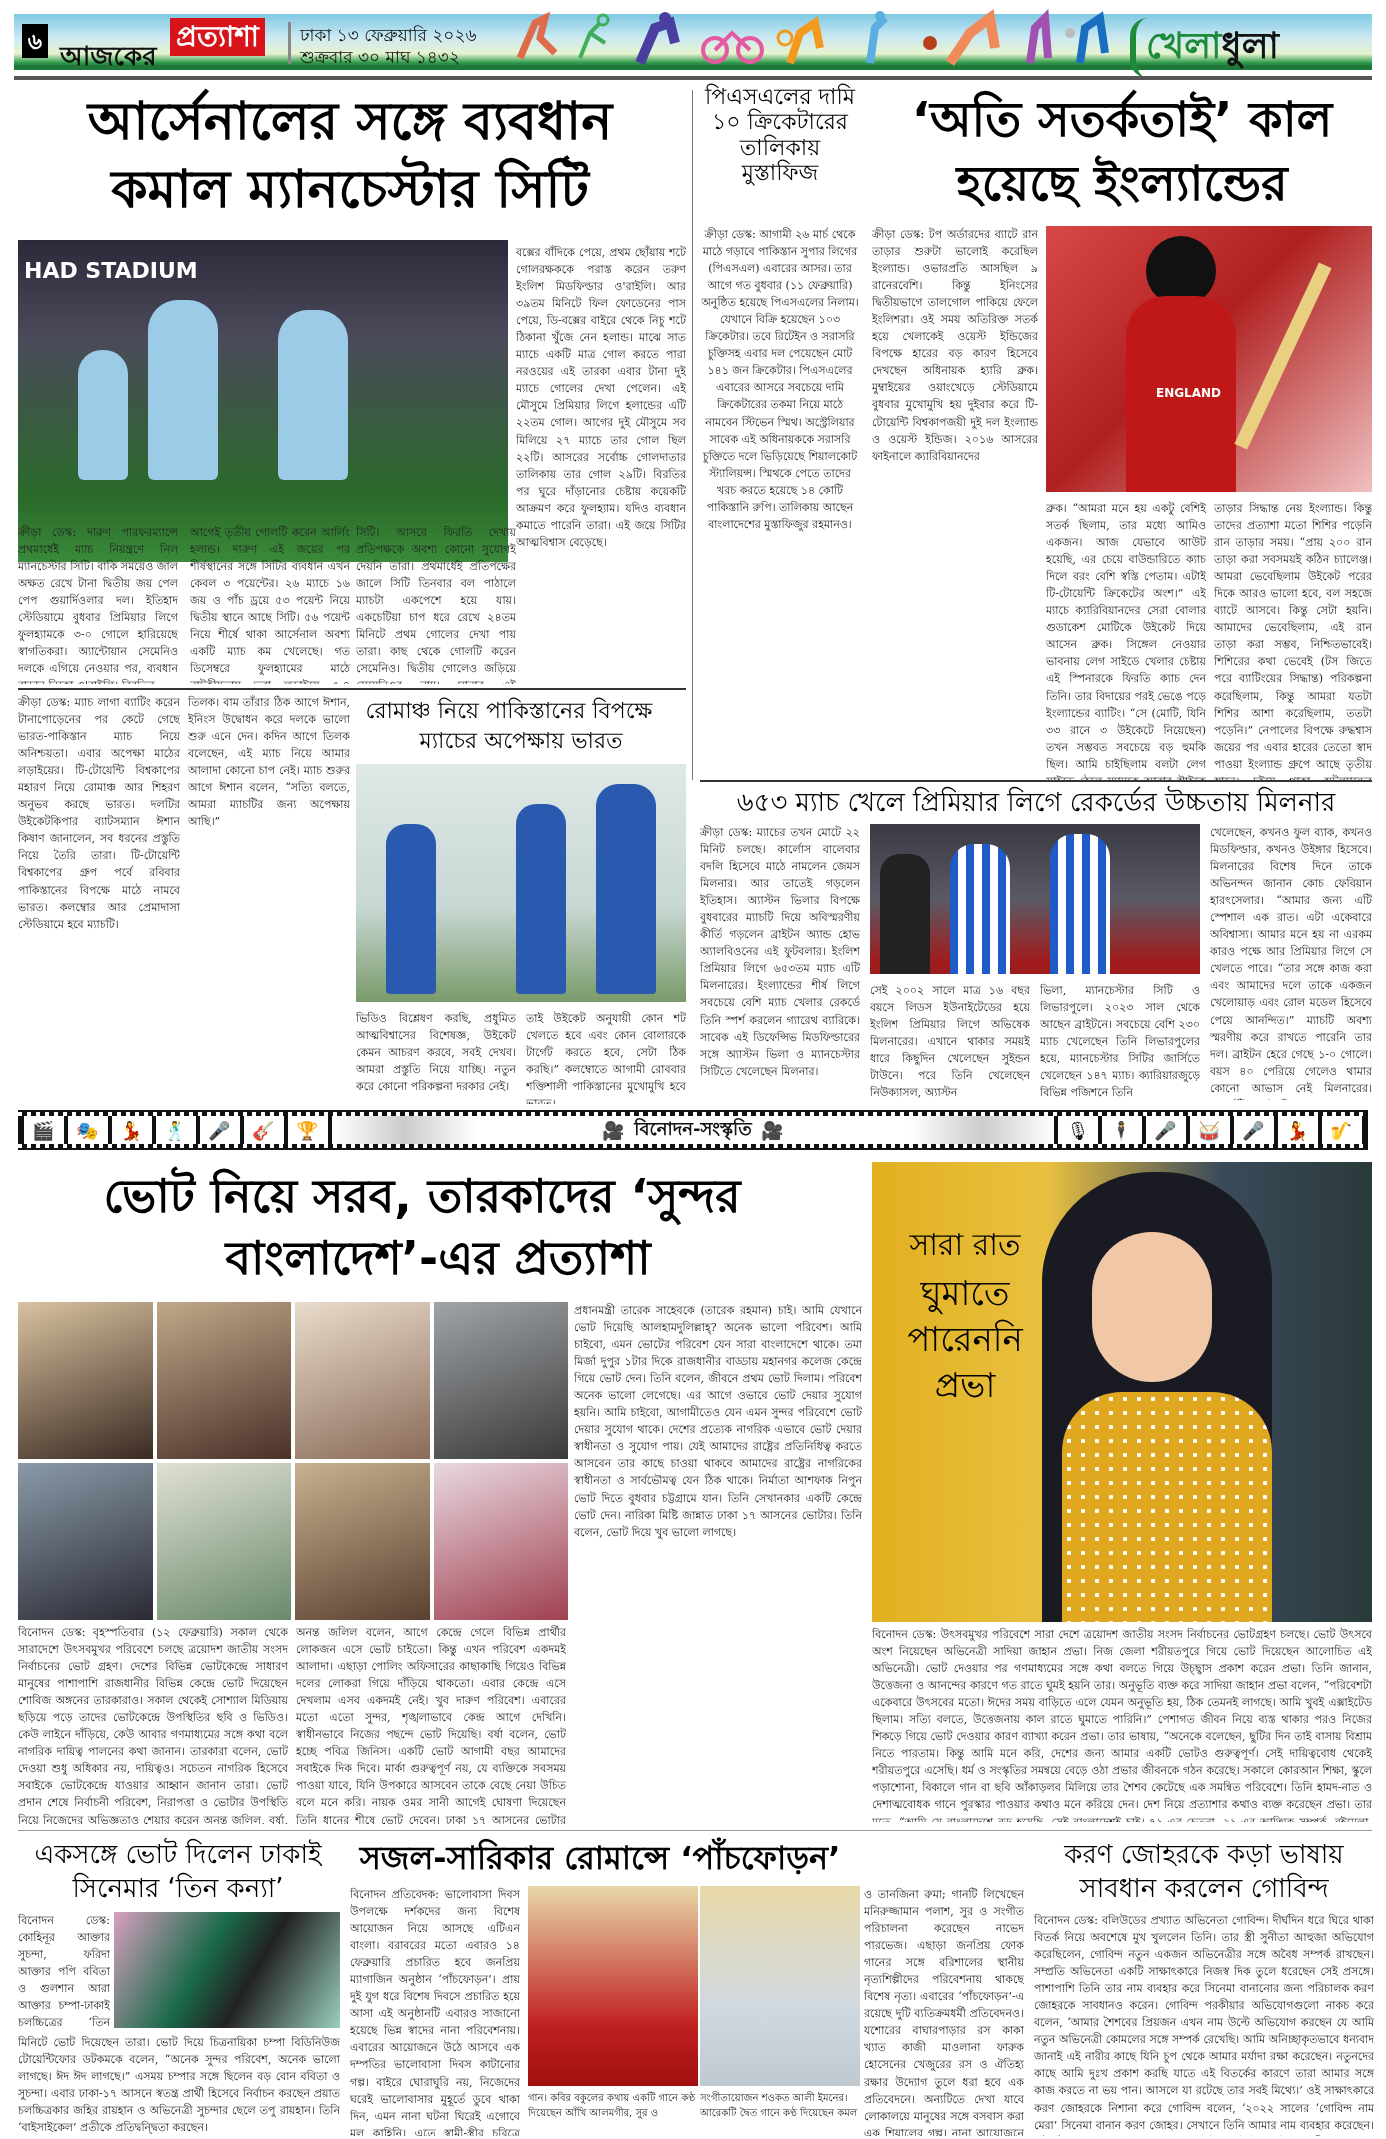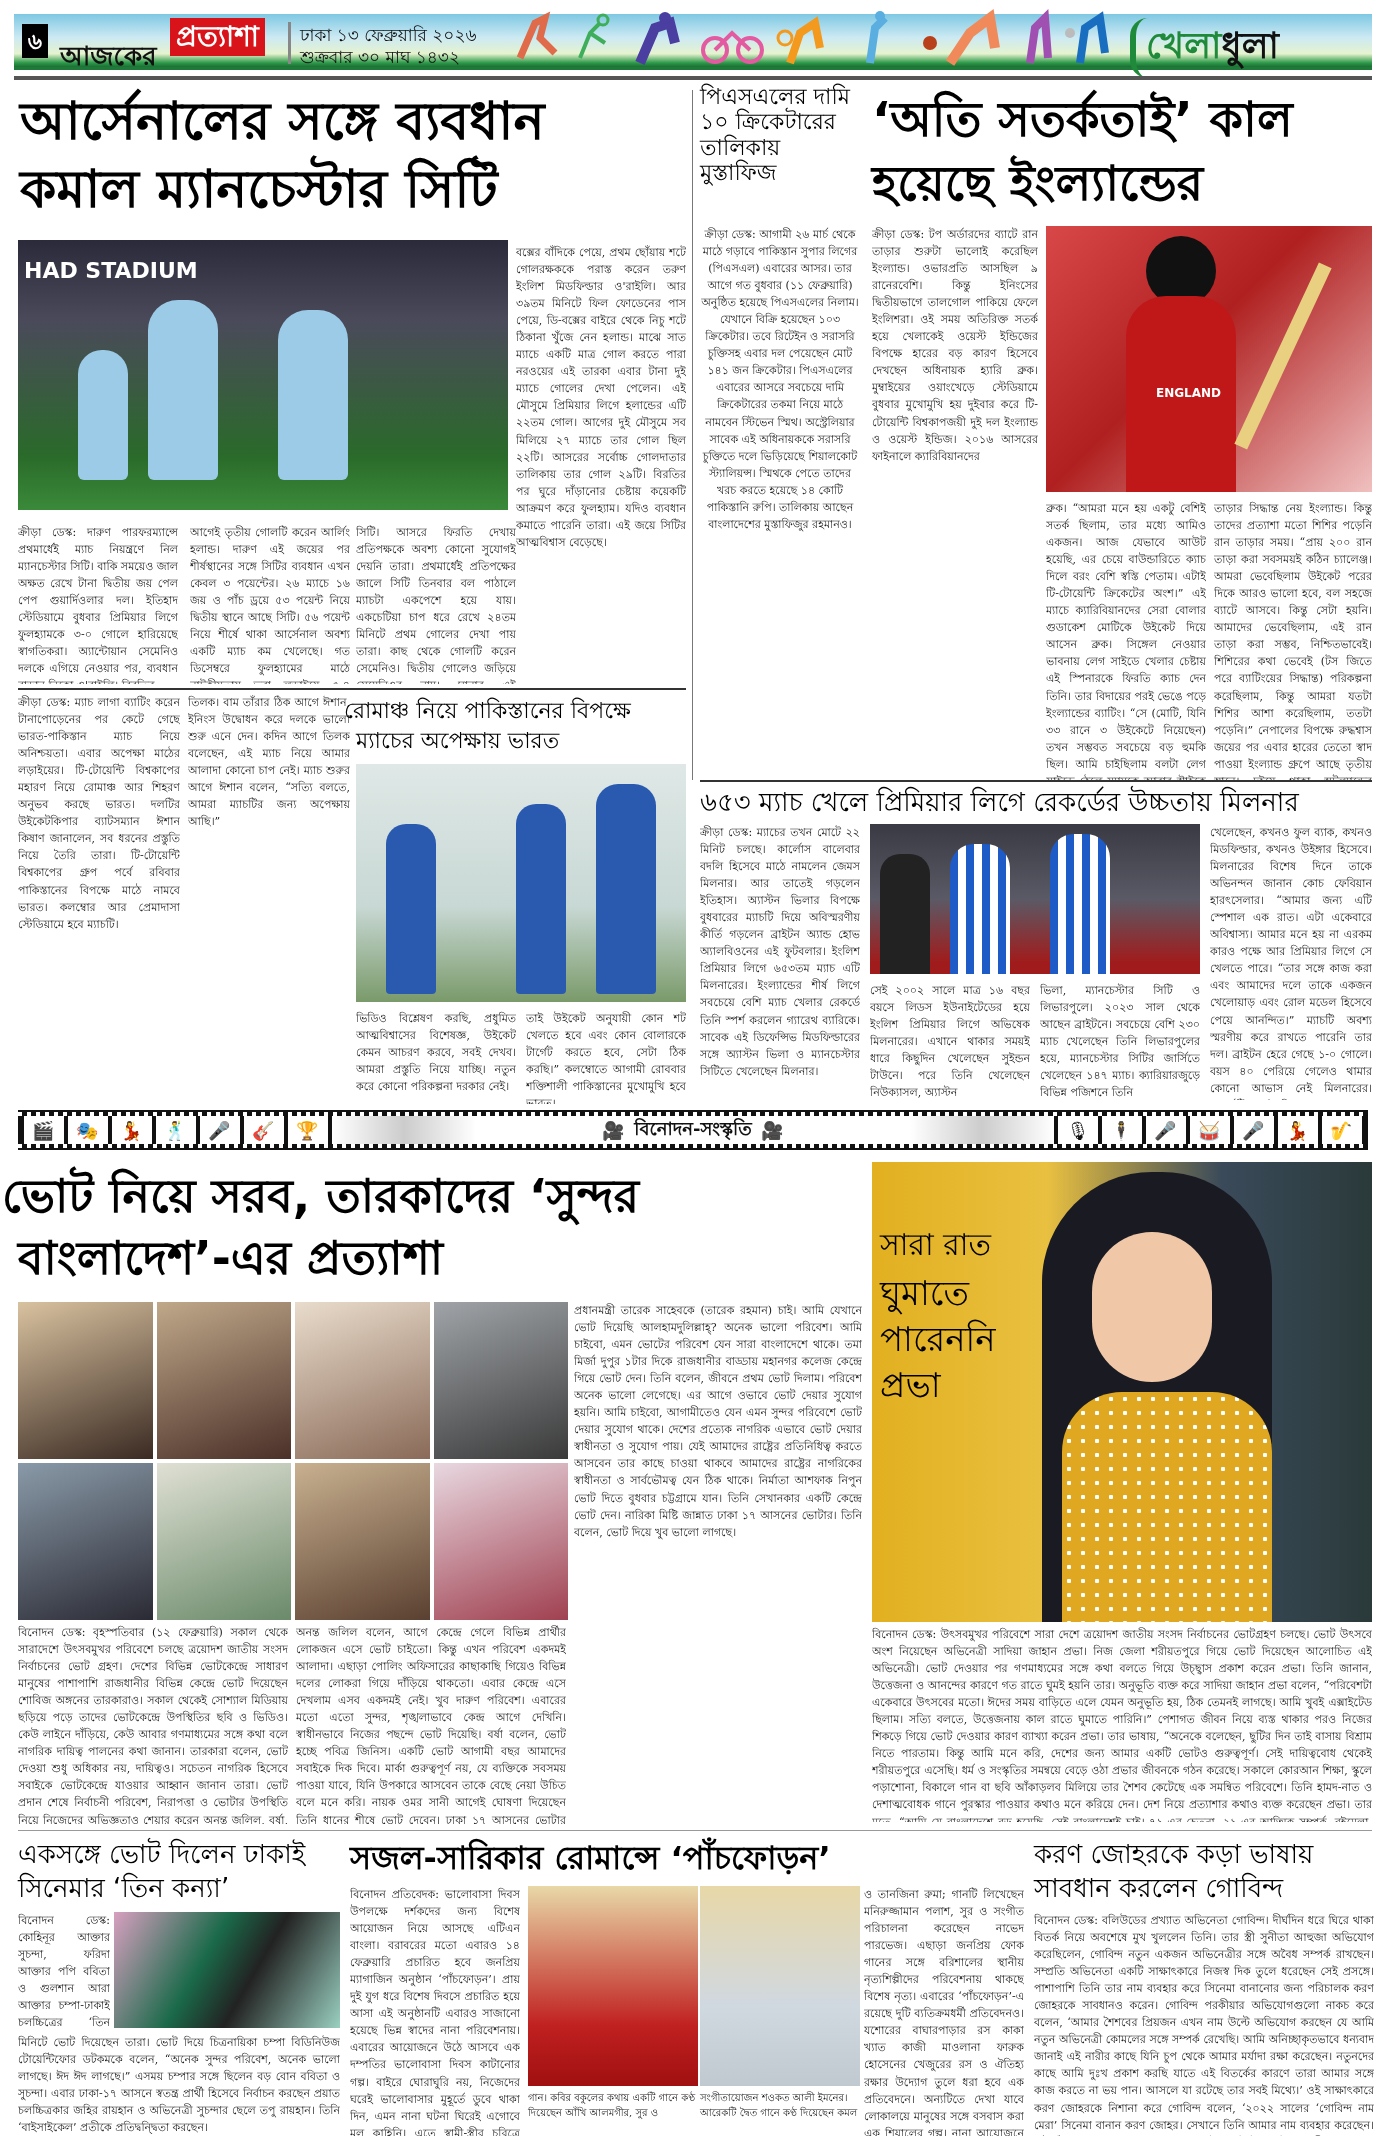--- a/index.html
+++ b/index.html
@@ -9,21 +9,21 @@
 .pageno{left:22px;top:24px;width:26px;height:34px;background:#000;color:#fff;font-size:22px;font-weight:bold;text-align:center;line-height:34px}
 .logo1{left:60px;top:36px;font-size:26px;font-weight:bold;color:#111}
 .logo2{left:170px;top:18px;font-size:28px;font-weight:bold;color:#fff;background:#d8141a;padding:0 6px;line-height:38px}
 .divline{left:288px;top:22px;width:3px;height:42px;background:#888}
 .date1{left:300px;top:22px;font-size:17px;color:#111}
 .date2{left:300px;top:44px;font-size:17px;color:#111}
 .sports{left:500px;top:8px;width:620px;height:60px}
 .section{left:1130px;top:18px;font-size:36px;font-weight:bold;color:#111;padding:0 10px;border-left:6px solid #1f8a3a;border-radius:18px 0 0 18px}
 .section span{color:#1f8a3a}
 .rulebar{left:14px;top:76px;width:1358px;height:4px;background:#555}
-.h1{font-family:"DejaVu Sans",sans-serif;font-weight:bold;color:#000;text-align:left;line-height:1.15}
+.h1{font-family:"DejaVu Sans",sans-serif;font-weight:bold;color:#000;text-align:center;line-height:1.15}
 .body{font-size:11px;line-height:1.55;text-align:justify;color:#222;column-gap:12px}
 .photo{background:#888;overflow:hidden}
 .cap{font-size:11px;line-height:1.5;color:#222}
 .hr{height:2px;background:#333}
 .vr{width:1px;background:#777}
 .film{left:18px;top:1110px;width:1350px;height:40px;background:#111;display:flex;align-items:center;padding:0 6px;gap:4px}
 .film .cell{height:28px;width:40px;background:#fff;display:flex;align-items:center;justify-content:center;font-size:18px;color:#111}
 .film .label{flex:1;height:28px;background:linear-gradient(90deg,#fff,#ccc 10%,#fff 20%,#fff 80%,#ccc 90%,#fff);display:flex;align-items:center;justify-content:center;font-size:18px;font-weight:bold;color:#111}
 .film::before,.film::after{content:"";position:absolute;left:0;right:0;height:4px;background:repeating-linear-gradient(90deg,#fff 0 4px,#111 4px 9px)}
 .film::before{top:2px}.film::after{bottom:2px}
@@ -77,21 +77,21 @@
   <g>
       <path d="M580 55 L585 20 L600 10 L605 45" stroke="#1a6ec0" stroke-width="8" fill="none"></path>
       <circle cx="570" cy="25" r="5" fill="#bbb"></circle>
     </g>
 </svg>
 <div class="abs section"><span>খেলা</span><span style="color:#111">ধুলা</span></div>
 <div class="abs rulebar"></div>
 
 <div class="abs h1" style="left:20px;top:92px;width:660px;font-size:52px">আর্সেনালের সঙ্গে ব্যবধান</div>
 <div class="abs h1" style="left:20px;top:160px;width:660px;font-size:52px">কমাল ম্যানচেস্টার সিটি</div>
-<div class="abs photo" style="left:18px;top:240px;width:490px;height:270px;background:linear-gradient(180deg,#2a2a3a 0%,#4a4a5a 30%,#2a6a2a 80%,#3a8a3a 100%)">
+<div class="abs photo" style="left:18px;top:240px;width:490px;height:322px;background:linear-gradient(180deg,#2a2a3a 0%,#4a4a5a 30%,#2a6a2a 80%,#3a8a3a 100%)">
   <div style="position:absolute;left:6px;top:18px;color:#fff;font-family:'DejaVu Sans',sans-serif;font-weight:bold;font-size:22px">HAD STADIUM</div>
   <div style="position:absolute;left:130px;top:60px;width:70px;height:180px;background:#9ccbe8;border-radius:30px 30px 6px 6px"></div>
   <div style="position:absolute;left:260px;top:70px;width:70px;height:170px;background:#9ccbe8;border-radius:30px 30px 6px 6px"></div>
   <div style="position:absolute;left:60px;top:110px;width:50px;height:130px;background:#9ccbe8;border-radius:24px 24px 6px 6px"></div>
 </div>
 <div class="abs body" style="left:516px;top:244px;width:170px;height:430px;overflow:hidden">বক্সের বাঁদিকে পেয়ে, প্রথম ছোঁয়ায় শটে গোলরক্ষককে পরাস্ত করেন তরুণ ইংলিশ মিডফিল্ডার ও'রাইলি। আর ৩৯তম মিনিটে ফিল ফোডেনের পাস পেয়ে, ডি-বক্সের বাইরে থেকে নিচু শটে ঠিকানা খুঁজে নেন হলান্ড। মাঝে সাত ম্যাচে একটি মাত্র গোল করতে পারা নরওয়ের এই তারকা এবার টানা দুই ম্যাচে গোলের দেখা পেলেন। এই মৌসুমে প্রিমিয়ার লিগে হলান্ডের এটি ২২তম গোল। আগের দুই মৌসুমে সব মিলিয়ে ২৭ ম্যাচে তার গোল ছিল ২২টি। আসরের সর্বোচ্চ গোলদাতার তালিকায় তার গোল ২৯টি। বিরতির পর ঘুরে দাঁড়ানোর চেষ্টায় কয়েকটি আক্রমণ করে ফুলহ্যাম। যদিও ব্যবধান কমাতে পারেনি তারা। এই জয়ে সিটির আত্মবিশ্বাস বেড়েছে।</div>
 <div class="abs body" style="left:18px;top:524px;width:160px;height:160px;overflow:hidden">ক্রীড়া ডেস্ক: দারুণ পারফরম্যান্সে প্রথমার্ধেই ম্যাচ নিয়ন্ত্রণে নিল ম্যানচেস্টার সিটি। বাকি সময়েও জাল অক্ষত রেখে টানা দ্বিতীয় জয় পেল পেপ গুয়ার্দিওলার দল। ইতিহাদ স্টেডিয়ামে বুধবার প্রিমিয়ার লিগে ফুলহ্যামকে ৩-০ গোলে হারিয়েছে স্বাগতিকরা। অ্যান্টোয়ান সেমেনিও দলকে এগিয়ে নেওয়ার পর, ব্যবধান বাড়ান নিকো ও'রাইলি। বিরতির</div>
 <div class="abs body" style="left:190px;top:524px;width:160px;height:160px;overflow:hidden">আগেই তৃতীয় গোলটি করেন আর্লিং হলান্ড। দারুণ এই জয়ের পর শীর্ষস্থানের সঙ্গে সিটির ব্যবধান এখন কেবল ৩ পয়েন্টের। ২৬ ম্যাচে ১৬ জয় ও পাঁচ ড্রয়ে ৫৩ পয়েন্ট নিয়ে দ্বিতীয় স্থানে আছে সিটি। ৫৬ পয়েন্ট নিয়ে শীর্ষে থাকা আর্সেনাল অবশ্য একটি ম্যাচ কম খেলেছে। গত ডিসেম্বরে ফুলহ্যামের মাঠে নাটকীয়তায় ভরা লড়াইয়ে ৫-৪ গোলে জিতেছিল</div>
 <div class="abs body" style="left:356px;top:524px;width:160px;height:160px;overflow:hidden">সিটি। আসরে ফিরতি দেখায় প্রতিপক্ষকে অবশ্য কোনো সুযোগই দেয়নি তারা। প্রথমার্ধেই প্রতিপক্ষের জালে সিটি তিনবার বল পাঠালে ম্যাচটা একপেশে হয়ে যায়। একচেটিয়া চাপ ধরে রেখে ২৪তম মিনিটে প্রথম গোলের দেখা পায় তারা। কাছ থেকে গোলটি করেন সেমেনিও। দ্বিতীয় গোলেও জড়িয়ে সেমেনিওর নাম। ঘানার এই ফরোয়ার্ডের ছোট পাস হয় গত</div>
 <div class="abs hr" style="left:18px;top:688px;width:668px"></div>

